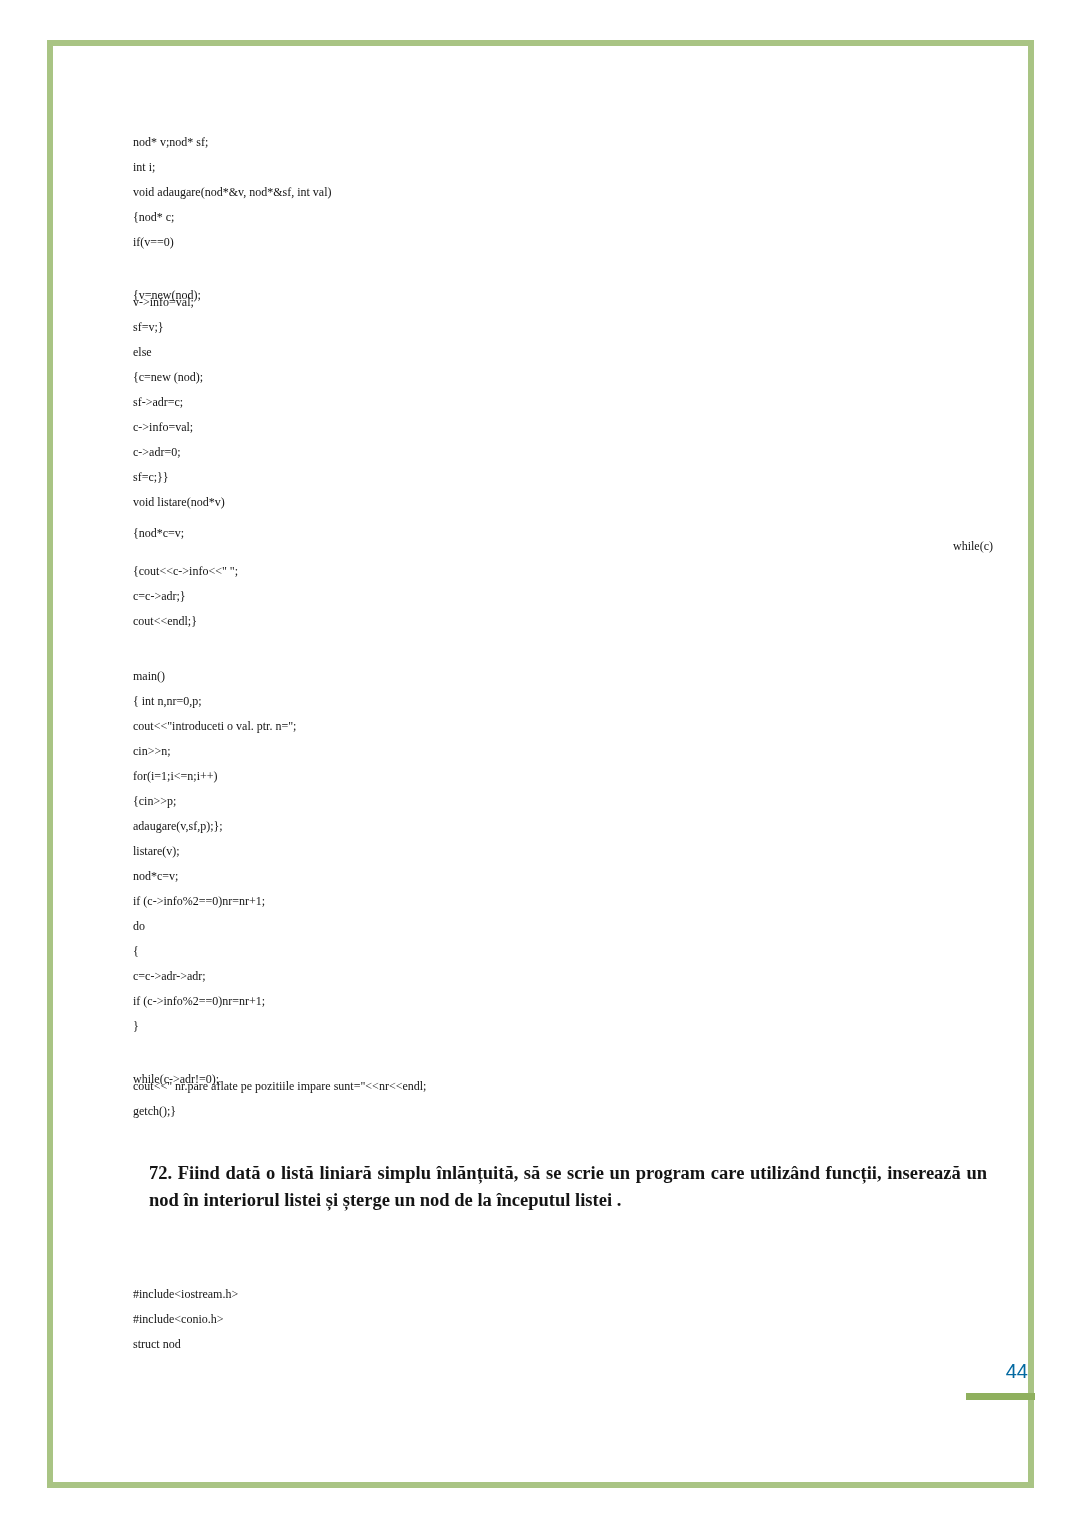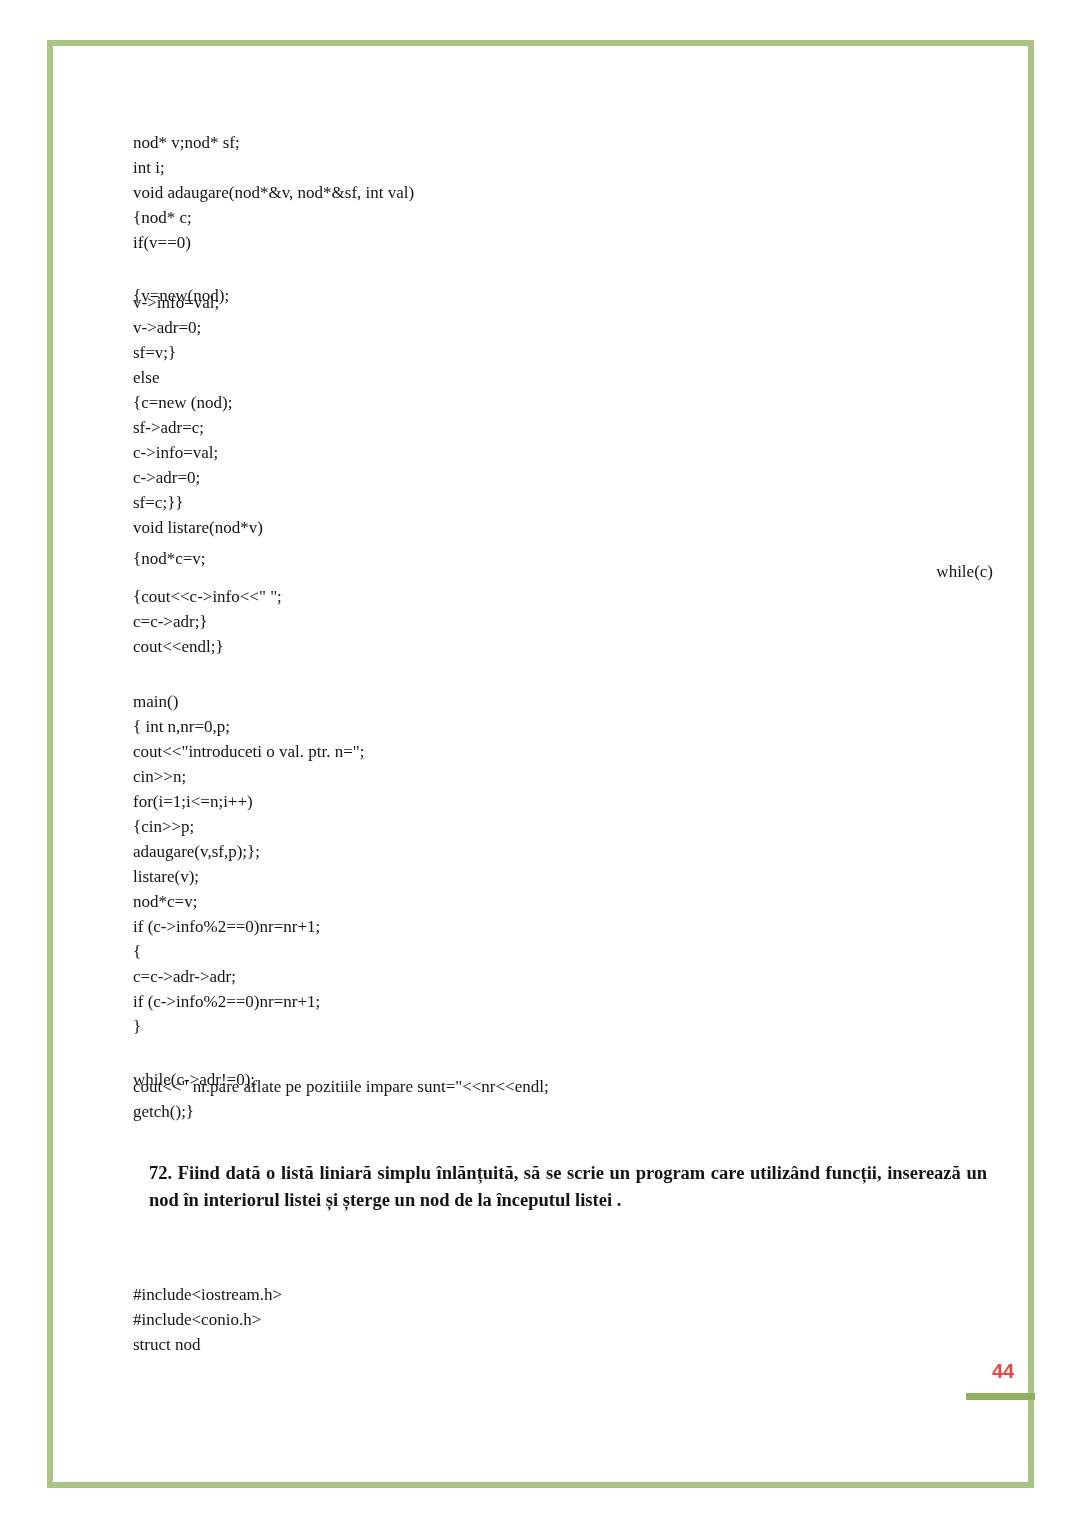--- a/index.html
+++ b/index.html
@@ -28,21 +28,21 @@
     background: transparent;
   }
   .content {
     position: absolute;
     left: 133px;
     top: 130px;
     width: 860px;
   }
   .code-block { margin: 0; }
   .code-line {
-    font-size: 17px;
+    font-size: 12px;
     line-height: 25px;
     white-space: pre-wrap;
     color: var(--text, #141414);
   }
   .gap-before { margin-top: 28px; }
   .gap-before-sm { margin-top: 6px; }
   .gap-before-lg { margin-top: 30px; }
   .overlap { margin-top: -18px; }
   .overlap-sm { margin-top: -12px; text-align: right; }
   .problem {
@@ -54,23 +54,22 @@
     text-align: justify;
   }
   .code-block-2 { margin-top: 68px; }
   .page-number {
     position: absolute;
     left: 978px;
     top: 1360px;
     width: 50px;
     font-family: "Liberation Sans", sans-serif;
     font-size: 20px;
-    color: #ef4444;
-    text-align: center;
-    font-weight: bold;
+    color: #0369a1;
+    text-align: right;
   }
   .page-number-bar {
     position: absolute;
     left: 966px;
     top: 1393px;
     width: 69px;
     height: 7px;
     background: var(--accent-green, #8fb05e);
   }
 </style>
@@ -82,21 +81,20 @@
 <div class="content">
 
   <div class="code-block">
       <div class="code-line">nod* v;nod* sf;</div>
       <div class="code-line">int i;</div>
       <div class="code-line">void adaugare(nod*&amp;v, nod*&amp;sf, int val)</div>
       <div class="code-line">{nod* c;</div>
       <div class="code-line">if(v==0)</div>
       <div class="code-line gap-before">{v=new(nod);</div>
       <div class="code-line overlap">v-&gt;info=val;</div>
-      <div class="code-line">v-&gt;adr=0;</div>
       <div class="code-line">sf=v;}</div>
       <div class="code-line">else</div>
       <div class="code-line">{c=new (nod);</div>
       <div class="code-line">sf-&gt;adr=c;</div>
       <div class="code-line">c-&gt;info=val;</div>
       <div class="code-line">c-&gt;adr=0;</div>
       <div class="code-line">sf=c;}}</div>
       <div class="code-line">void listare(nod*v)</div>
       <div class="code-line gap-before-sm">{nod*c=v;</div>
       <div class="code-line overlap-sm">while(c)</div>
@@ -106,20 +104,21 @@
       <div class="code-line gap-before-lg">main()</div>
       <div class="code-line">{ int n,nr=0,p;</div>
       <div class="code-line">cout&lt;&lt;"introduceti o val. ptr. n=";</div>
       <div class="code-line">cin&gt;&gt;n;</div>
       <div class="code-line">for(i=1;i&lt;=n;i++)</div>
       <div class="code-line">{cin&gt;&gt;p;</div>
       <div class="code-line">adaugare(v,sf,p);};</div>
       <div class="code-line">listare(v);</div>
       <div class="code-line">nod*c=v;</div>
       <div class="code-line">if (c-&gt;info%2==0)nr=nr+1;</div>
+      <div class="code-line">do</div>
       <div class="code-line">{</div>
       <div class="code-line">c=c-&gt;adr-&gt;adr;</div>
       <div class="code-line">if (c-&gt;info%2==0)nr=nr+1;</div>
       <div class="code-line">}</div>
       <div class="code-line gap-before">while(c-&gt;adr!=0);</div>
       <div class="code-line overlap">cout&lt;&lt;" nr.pare aflate pe pozitiile impare sunt="&lt;&lt;nr&lt;&lt;endl;</div>
       <div class="code-line">getch();}</div>
     </div>
 
   <p class="problem"><span>72.</span> <span>Fiind dată o listă liniară simplu înlănțuită, să se scrie un program care utilizând funcții, inserează un nod în interiorul listei și șterge un nod de la începutul listei .</span></p>

